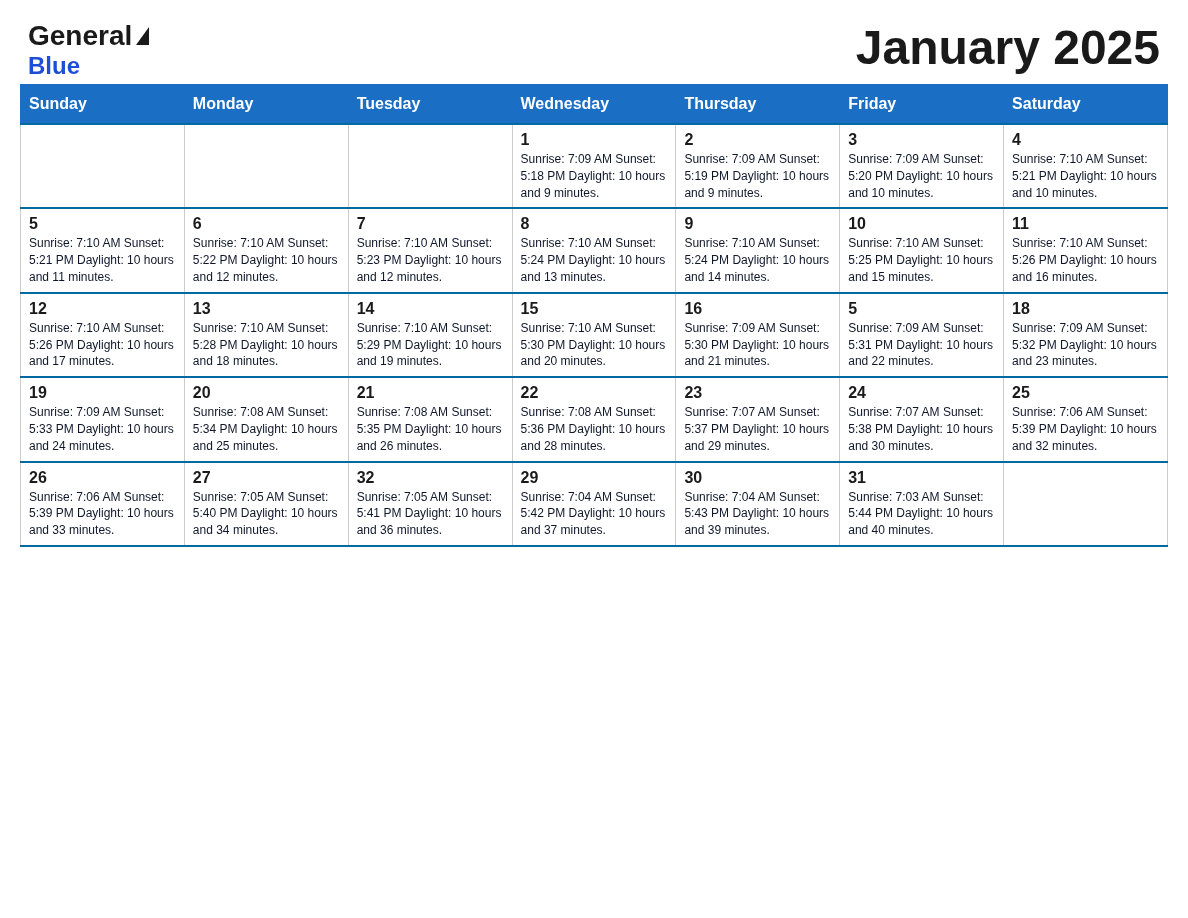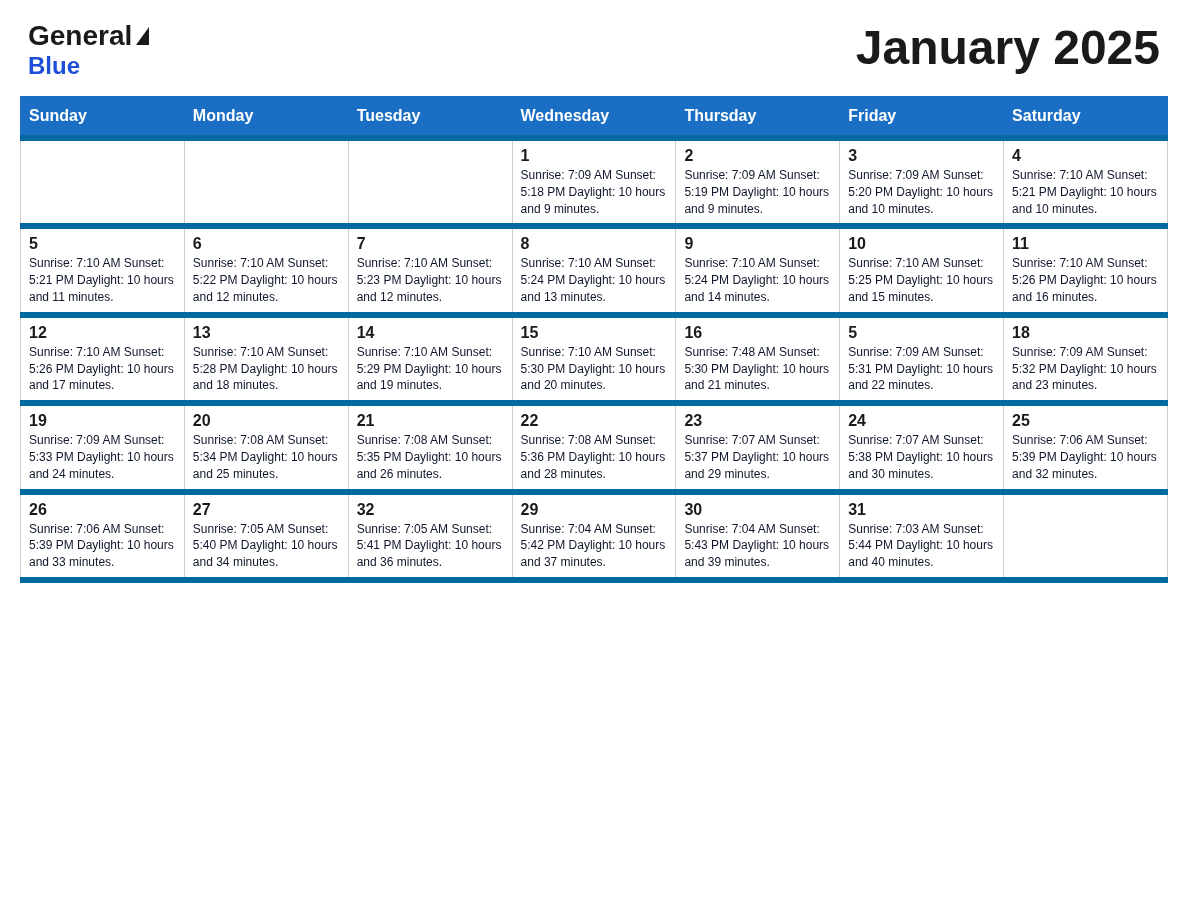--- a/index.html
+++ b/index.html
@@ -7,21 +7,21 @@
       font-family: Arial, sans-serif;
       background: #fff;
       padding: 20px;
       width: 1188px;
       min-height: 918px;
     }
     .header {
       display: flex;
       justify-content: space-between;
       align-items: flex-start;
-      margin-bottom: 16px;
+      margin-bottom: 4px;
       padding: 0 8px;
     }
     .logo {
       display: flex;
       flex-direction: column;
       align-items: flex-start;
     }
     .logo-general {
       font-size: 28px;
       font-weight: bold;
@@ -79,21 +79,21 @@
     }
     .day-info {
       font-size: 12px;
       color: #0f172a;
       line-height: 1.4;
     }
     .empty-cell {
       background: #fff;
     }
     tr {
-      border-bottom: 6px solid #0369a1;
+      border-bottom: 2px solid #0369a1;
     }
   </style>
 </head>
 <body>
 
 <div class="header">
   <div class="logo">
     <div style="display:flex; align-items:center;">
       <span class="logo-general">General</span>
       <div style="margin-left:4px; display:flex; flex-direction:column; align-items:center;">
@@ -213,21 +213,21 @@
 Daylight: 10 hours and 19 minutes.</div>
         </td>
         <td>
           <span class="day-number">15</span>
           <div class="day-info">Sunrise: 7:10 AM
 Sunset: 5:30 PM
 Daylight: 10 hours and 20 minutes.</div>
         </td>
         <td>
           <span class="day-number">16</span>
-          <div class="day-info">Sunrise: 7:48 AM
+          <div class="day-info">Sunrise: 7:09 AM
 Sunset: 5:30 PM
 Daylight: 10 hours and 21 minutes.</div>
         </td>
         <td>
           <span class="day-number">5</span>
           <div class="day-info">Sunrise: 7:09 AM
 Sunset: 5:31 PM
 Daylight: 10 hours and 22 minutes.</div>
         </td>
         <td>

